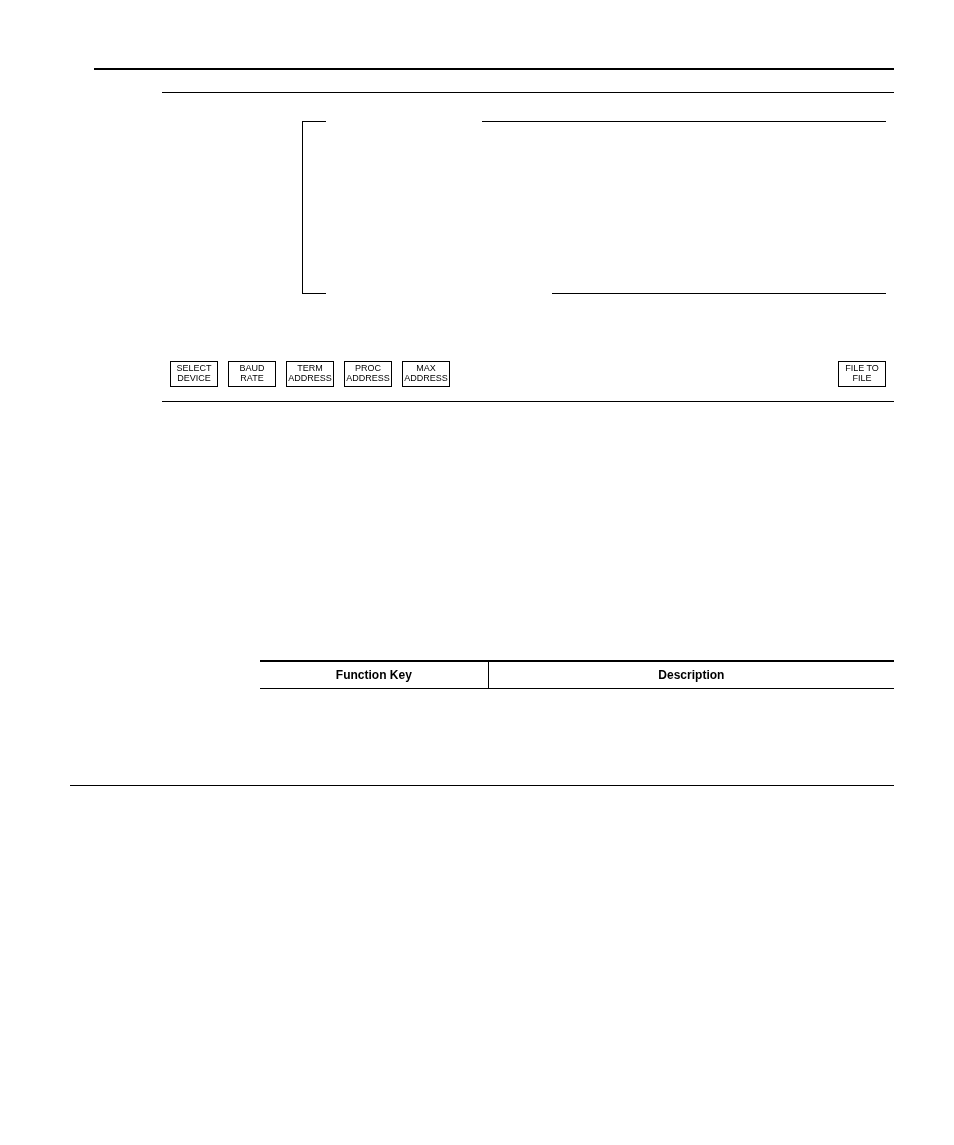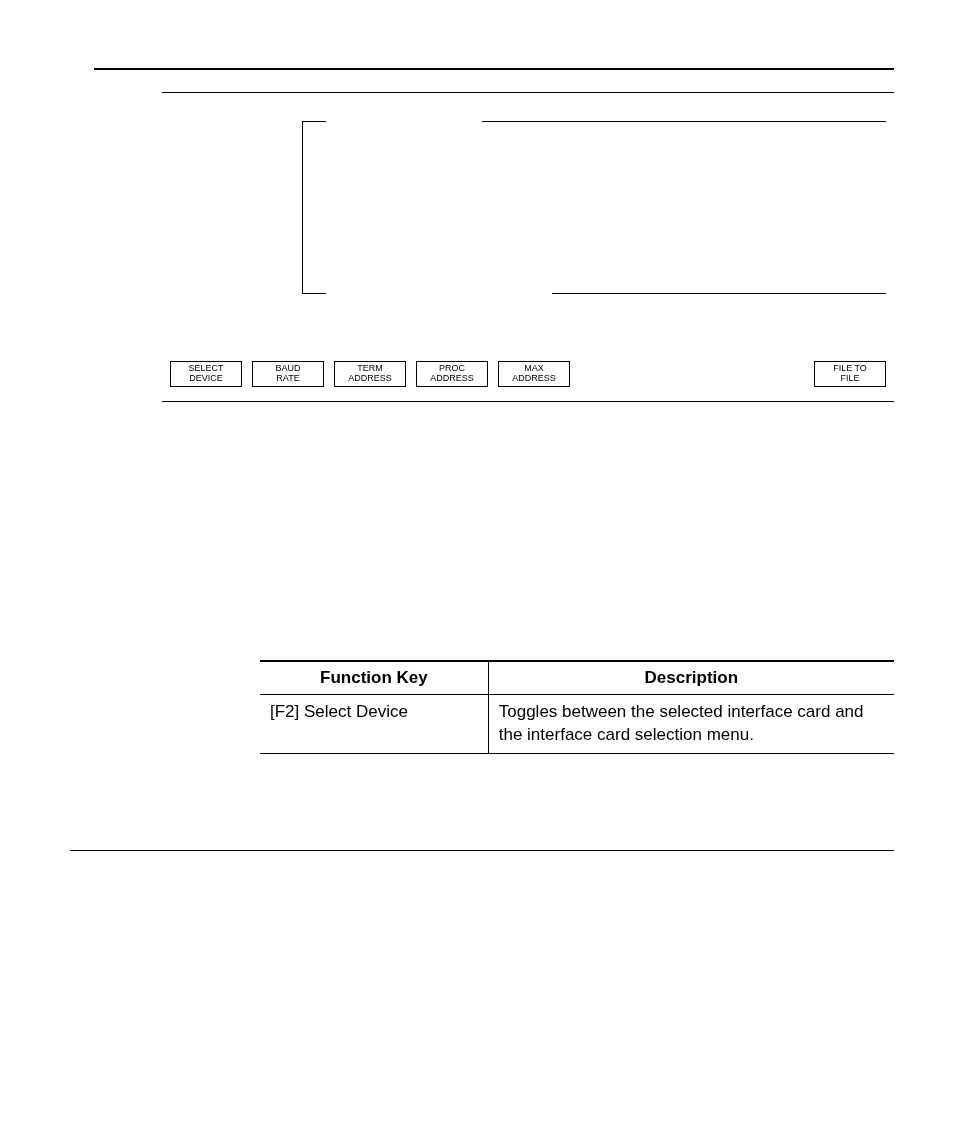--- a/index.html
+++ b/index.html
@@ -52,37 +52,37 @@
     left: 8px;
     right: 8px;
     bottom: 14px;
     display: flex;
     gap: 10px;
     font-size: 9px;
     line-height: 1.1;
   }
   .fkeys .gap { flex: 1; }
   .fkey {
-    width: 72px;
+    width: 48px;
     height: 22px;
     border: 1px solid #000;
     display: flex;
     flex-direction: column;
     align-items: center;
     justify-content: center;
     text-align: center;
     padding: 12px 2px;
     box-sizing: border-box;
   }
   .ftable {
     margin-left: 190px;
     margin-right: 0;
     margin-top: 258px;
     border-collapse: collapse;
-    font-size: 17px;
+    font-size: 12px;
     width: calc(100% - 190px);
   }
   .ftable th {
     font-weight: bold;
     text-align: center;
     padding: 6px 10px;
   }
   .ftable td {
     padding: 6px 10px;
     vertical-align: top;
@@ -141,22 +141,18 @@
   </div>
 
   <table class="ftable">
     <thead>
       <tr>
         <th>Function Key</th>
         <th>Description</th>
       </tr>
     </thead>
     <tbody>
-      <tr>
-        <td>[F2] Select Device</td>
-        <td>Toggles between the selected interface card and the interface card selection menu.</td>
-      </tr>
     </tbody>
   </table>
 
   <div class="bottom-rule"></div>
 
 </div>
 
 </body></html>

